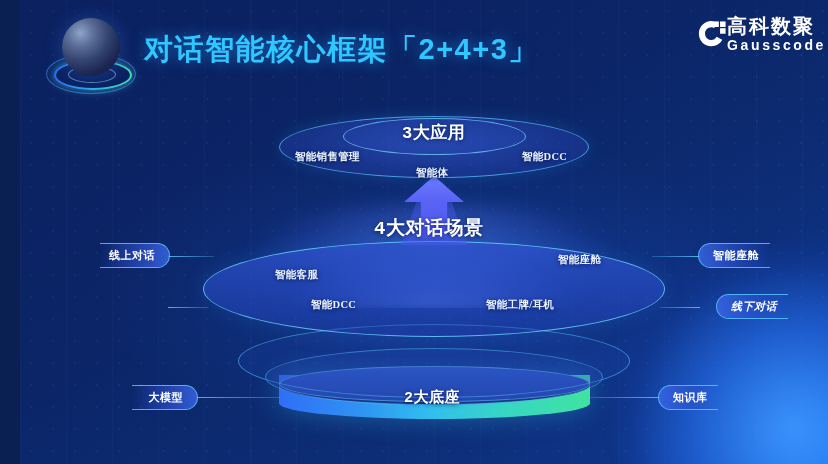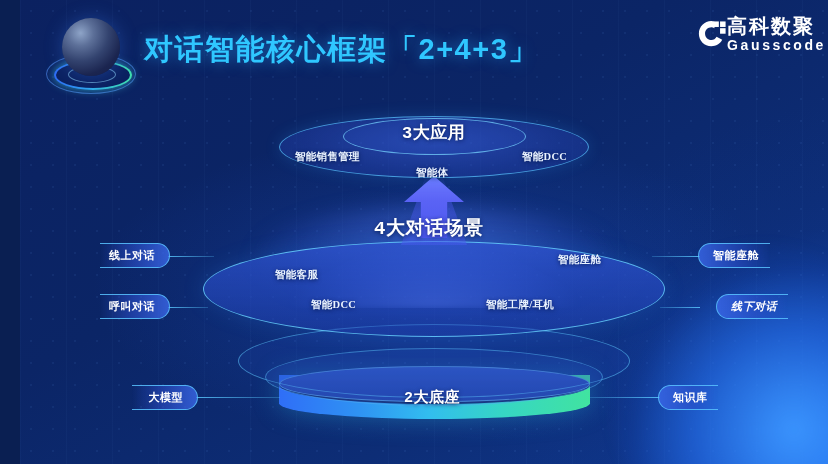--- a/index.html
+++ b/index.html
@@ -310,21 +310,20 @@
 
     <div class="dlabel node-label" style="left:255px; top:268px;">智能客服</div>
     <div class="dlabel node-label" style="left:538px; top:253px;">智能座舱</div>
     <div class="dlabel node-label" style="left:291px; top:298px;">智能DCC</div>
     <div class="dlabel node-label" style="left:466px; top:298px;">智能工牌/耳机</div>
 
     <div class="connector" style="left:148px; top:256px; width:46px;"></div>
     <div class="pill left" style="left:80px; top:243px; width:70px;">线上对话</div>
 
     <div class="connector" style="left:148px; top:307px; width:40px;"></div>
-    <div class="pill left" style="left:80px; top:294px; width:70px;">呼叫对话</div>
 
     <div class="connector" style="left:176px; top:397px; width:84px;"></div>
     <div class="pill left" style="left:112px; top:385px; width:66px;text-align:right;">大模型</div>
 
     <div class="connector rtl" style="left:632px; top:256px; width:48px;"></div>
     <div class="pill right" style="left:678px; top:243px; width:72px;">智能座舱</div>
 
     <div class="connector rtl" style="left:640px; top:307px; width:40px;"></div>
     <div class="pill right" style="left:696px; top:294px; width:72px;font-style:italic;">线下对话</div>
 

